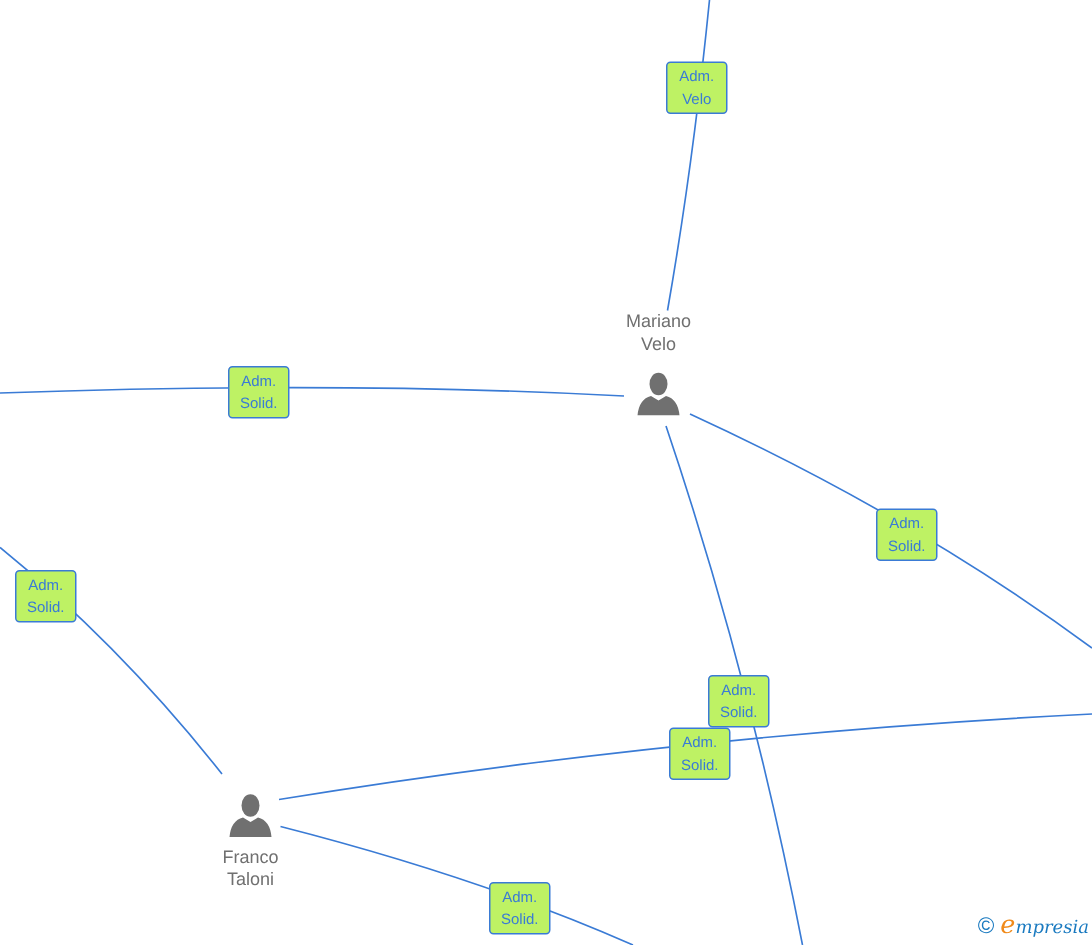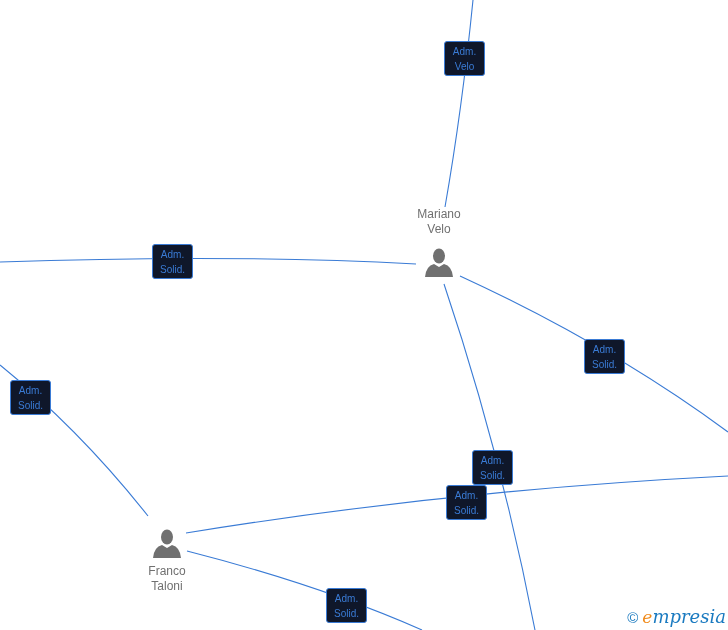--- a/index.html
+++ b/index.html
@@ -1,27 +1,27 @@
 <!DOCTYPE html>
 <html><head>
 <meta charset="utf-8">
 <style>
   html, body { margin: 0; padding: 0; background: #ffffff; }
   #canvas { position: relative; width: 728px; height: 630px; overflow: hidden; background: #ffffff; font-family: "Liberation Sans", sans-serif; }
   svg.edges { position: absolute; left: 0; top: 0; width: 728px; height: 630px; }
   svg.edges path { fill: none; stroke: #3a7bd5; stroke-width: 1.1; }
-  .edge-label { position: absolute; box-sizing: border-box; width: 41px; height: 35px; background: #0f172a; border: 1px solid #3a7bd5; border-radius: 3px; color: #3a7bd5; font-size: 10px; line-height: 15px; text-align: center; padding-top: 2px; cursor: pointer; }
+  .edge-label { position: absolute; box-sizing: border-box; width: 41px; height: 35px; background: #bef264; border: 1px solid #3a7bd5; border-radius: 3px; color: #3a7bd5; font-size: 10px; line-height: 15px; text-align: center; padding-top: 2px; cursor: pointer; }
   .edge-label span { display: block; }
   .node { position: absolute; text-align: center; cursor: pointer; }
   .node .name { color: #707070; font-size: 12px; line-height: 15px; }
   .node .person { display: block; margin: 0 auto; }
   .brand { position: absolute; right: 2px; bottom: 3px; font-size: 13px; color: #1a7ac0; }
   .brand .c { font-size: 15px; margin-right: 4px; }
   .brand .e { color: #f08a1a; font-style: italic; font-family: "DejaVu Serif", serif; font-size: 17px; }
-  .brand .rest { color: #1a7ac0; font-style: italic; font-family: "DejaVu Serif", serif; font-size: 18px; }
+  .brand .rest { color: #1a7ac0; font-style: italic; font-family: "DejaVu Serif", serif; font-size: 12px; }
 </style>
 </head>
 <body>
 
 <div id="canvas">
   <svg class="edges" viewBox="0 0 728 630">
     <path d="M473,0 Q462,110 445,207"></path>
     <path d="M0,262 Q230,254 416,264"></path>
     <path d="M460,276 Q610,345 728,432"></path>
     <path d="M444,284 Q500,450 535,630"></path>

